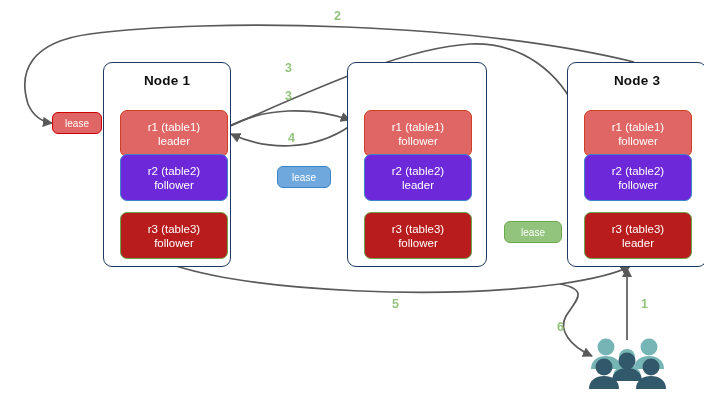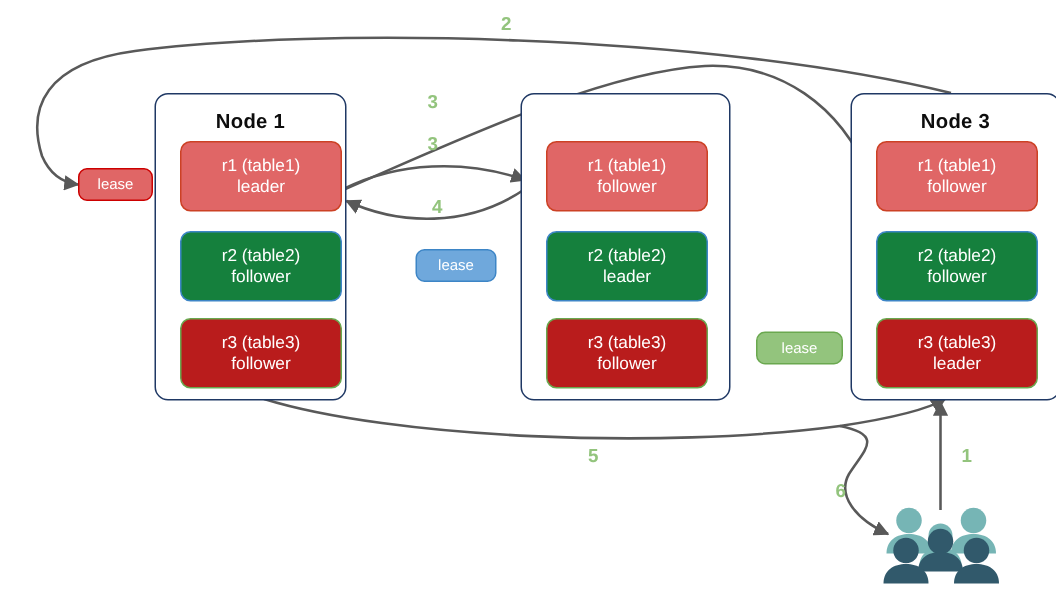--- a/index.html
+++ b/index.html
@@ -59,23 +59,23 @@
     flex-direction: column;
     align-items: center;
     justify-content: center;
     color: #ffffff;
     font-size: 11.5px;
     line-height: 14px;
     text-align: center;
   }
   .replica .ln { display: block; }
   .rep-red   { background: #e06666; border: 1.3px solid #cc4125; }
-  .rep-blue  { background: #15803d; border: 1.3px solid #3d85c6; }
+  .rep-blue  { background: #6d28d9; border: 1.3px solid #3d85c6; }
   .rep-green { background: #b91c1c; border: 1.3px solid #6aa84f; }
-  .r-row1 { top: 31px; }
+  .r-row1 { top: 47px; }
   .r-row2 { top: 91px; }
   .r-row3 { top: 149px; }
 
   
   .lease {
     position: absolute;
     box-sizing: border-box;
     display: flex;
     align-items: center;
     justify-content: center;

